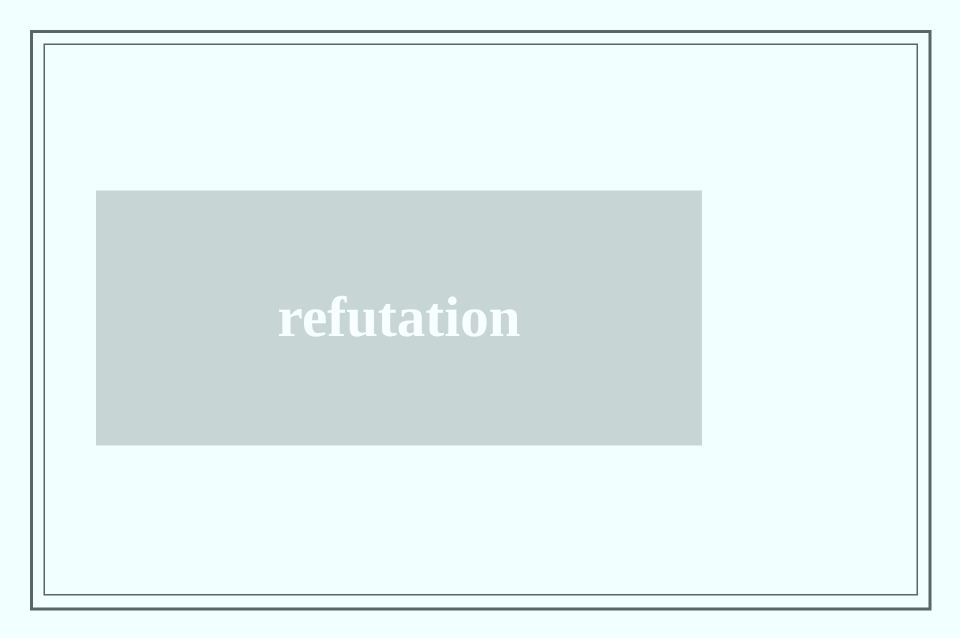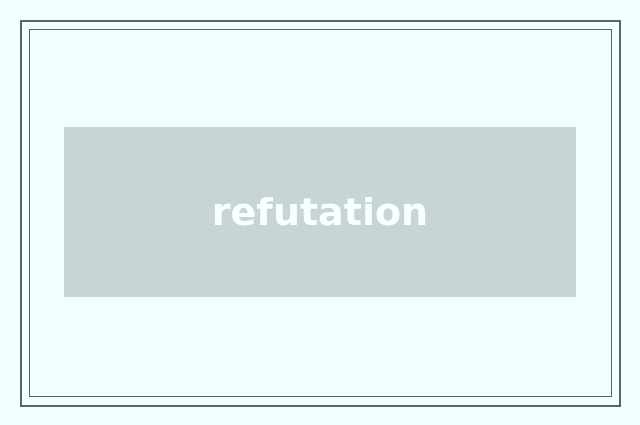--- a/index.html
+++ b/index.html
@@ -1,19 +1,19 @@
 <!DOCTYPE html>
 <html><head>
 <meta charset="utf-8">
 <style>
   html, body { margin:0; padding:0; }
   body { width:640px; height:425px; background:#f2ffff; position:relative; overflow:hidden; font-family:"DejaVu Sans", sans-serif; }
   .outer { position:absolute; left:20px; top:20px; width:597px; height:383px; border:2px solid #5a6666; }
   .inner { position:absolute; left:29px; top:29px; width:581px; height:366px; border:1px solid #5a6666; }
-  .panel { position:absolute; left:64px; top:127px; width:512px; height:170px; background:#c7d5d5; display:flex; align-items:center; justify-content:center; }
+  .panel { position:absolute; left:64px; top:127px; width:404px; height:170px; background:#c7d5d5; display:flex; align-items:center; justify-content:center;font-family:Liberation Serif, serif; }
   .word { color:#f7ffff; font-weight:bold; font-size:38px; letter-spacing:0px; line-height:1; }
 </style>
 </head>
 <body>
 
 <div class="outer"></div>
 <div class="inner"></div>
 <div class="panel">
   <span class="word">refutation</span>
 </div>

